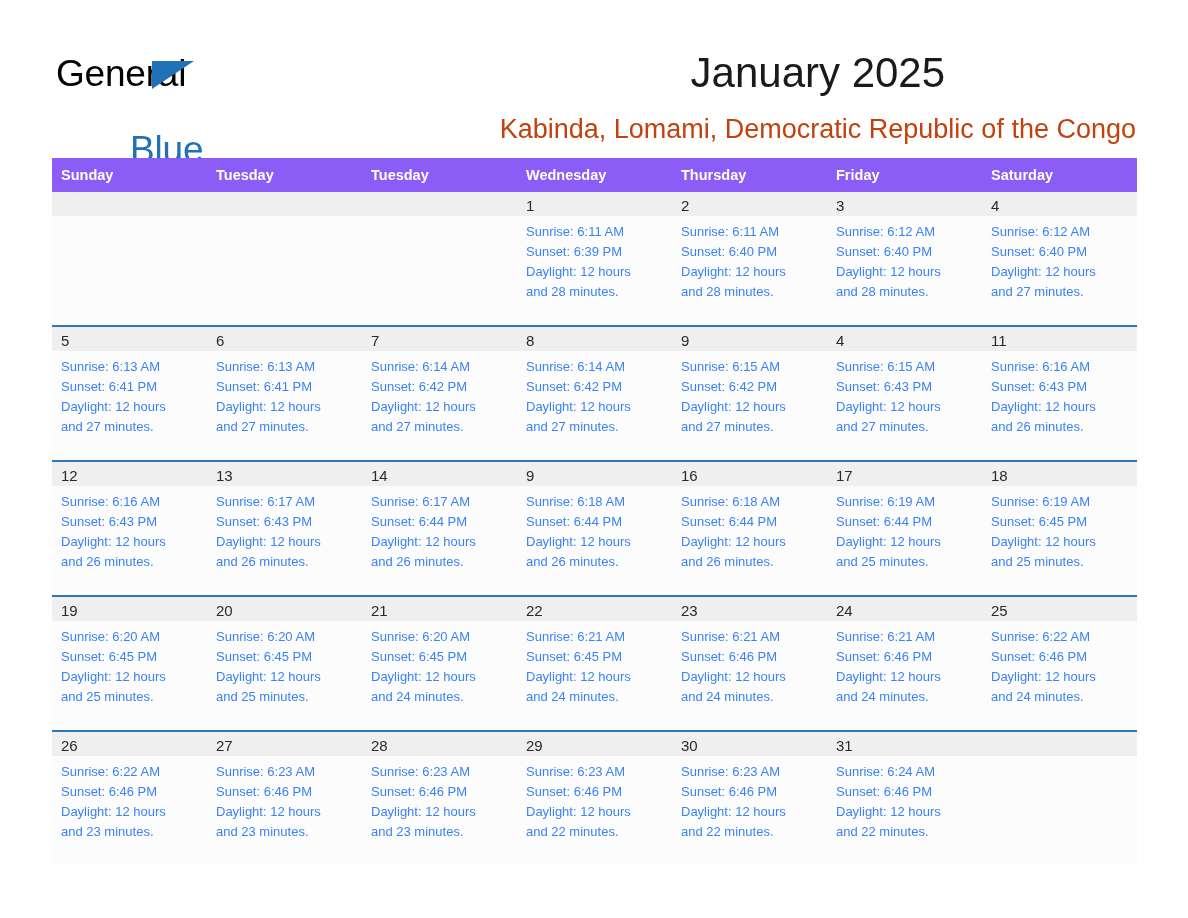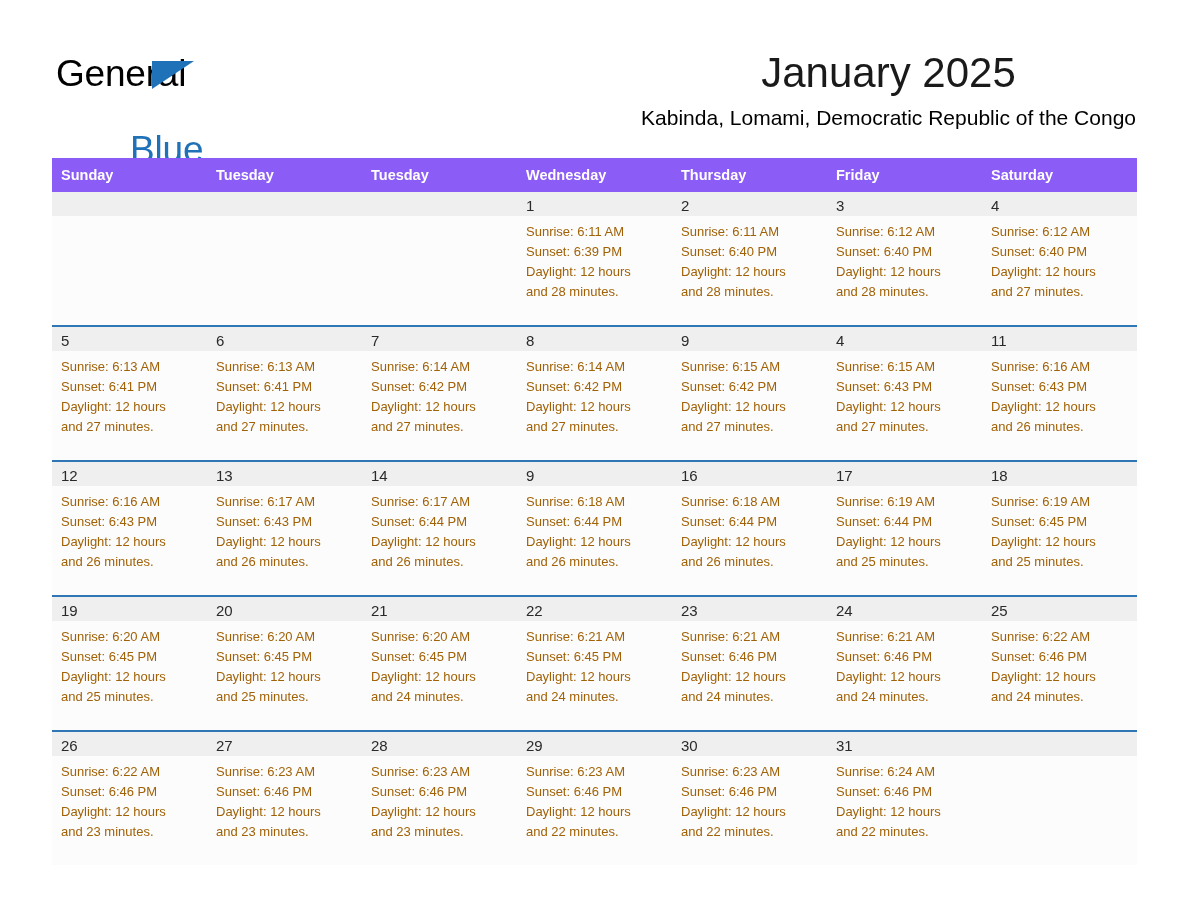--- a/index.html
+++ b/index.html
@@ -73,23 +73,23 @@
     text-align: right;
   }
   .month-title {
     font-size: 42px;
     color: #1a1a1a;
     line-height: 50px;
     white-space: nowrap;
     text-align: center;
   }
   .location-title {
-    margin-top: 7px;
-    font-size: 21px;
-    color: #000000;
+    margin-top: 18px;
+    font-size: 27px;
+    color: #c2410c;
     line-height: 26px;
     white-space: nowrap;
   }
 
   
   .calendar {
     position: absolute;
     left: 52px;
     top: 158px;
     width: 1085px;
@@ -132,21 +132,21 @@
     padding: 3px 0 0 9px;
     box-sizing: border-box;
     font-size: 15px;
     color: #2a2a2a;
     line-height: 21px;
   }
   .cell-body {
     padding: 6px 8px 0 9px;
     font-size: 13px;
     line-height: 20px;
-    color: #a16207;
+    color: #3b82f6;
   }
   .cell-body .line {
     white-space: nowrap;
   }
   .cell-empty .daynum-band {
     background: #efefef;
   }
   .cell-empty .cell-body {
     visibility: hidden;
   }

